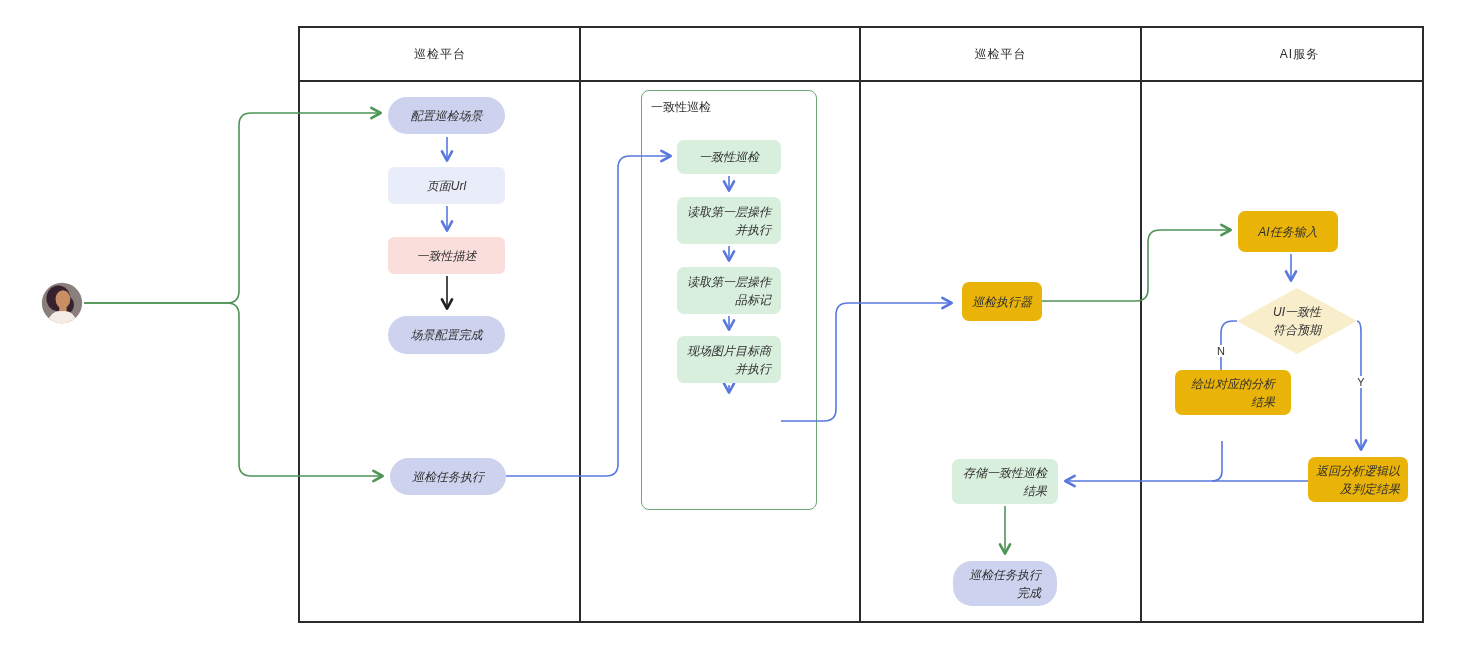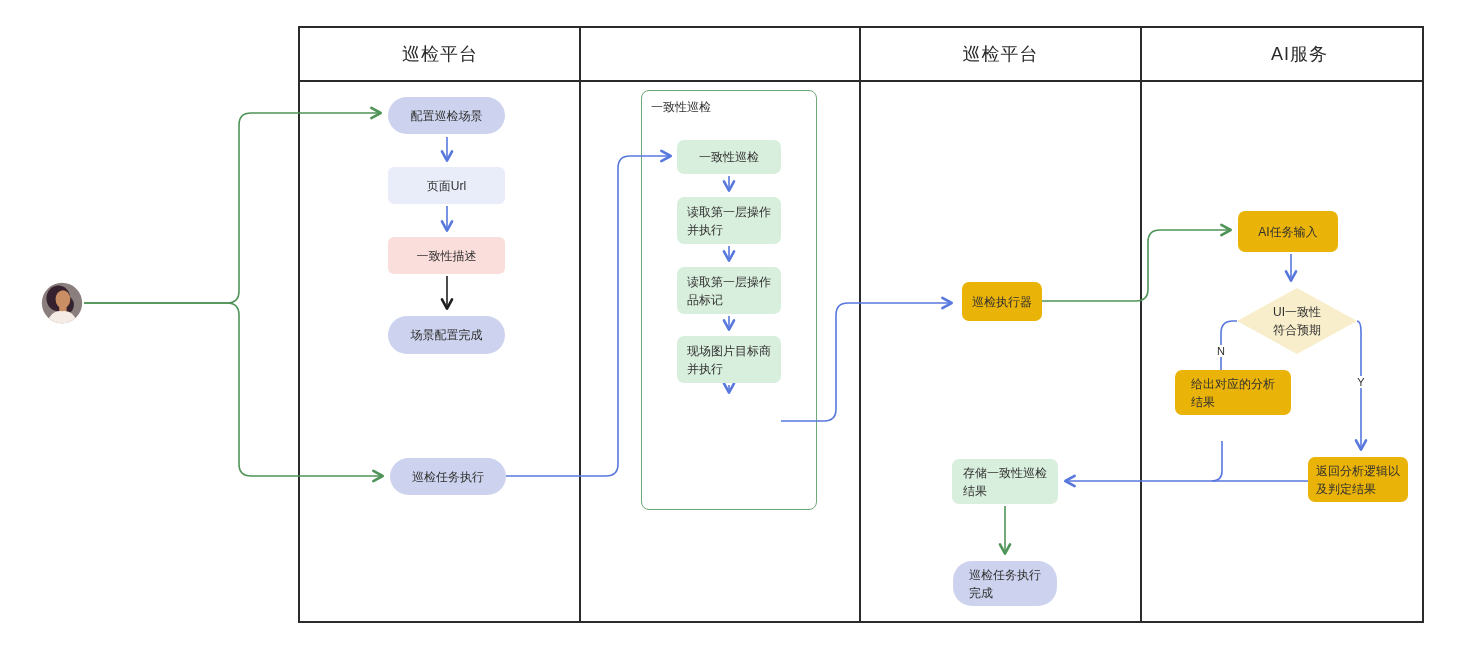--- a/index.html
+++ b/index.html
@@ -8,32 +8,32 @@
     font-family:"Liberation Sans", sans-serif;overflow:hidden;
   }
   .table{
     position:absolute;left:298px;top:26px;width:1126px;height:597px;
     border:2px solid #2b2b2b;box-sizing:border-box;z-index:1;background:#fff;
   }
   .vline{position:absolute;top:0;bottom:0;width:2px;background:#2b2b2b;}
   .hdr-sep{position:absolute;left:0;right:0;top:52px;height:2px;background:#2b2b2b;}
   .hdr-cell{
     position:absolute;top:0;height:52px;display:flex;align-items:center;justify-content:center;
-    font-size:18px;color:#2b2b2b;letter-spacing:1px;
+    font-size:12px;color:#2b2b2b;letter-spacing:1px;
   }
   .group-box{
     position:absolute;left:641px;top:90px;width:176px;height:420px;
     border:1.4px solid #6fa877;border-radius:8px;box-sizing:border-box;z-index:2;background:transparent;
   }
   .group-label{position:absolute;left:651px;top:99px;font-size:12px;color:#2f2f2f;z-index:3;}
   svg.wires{position:absolute;left:0;top:0;z-index:6;pointer-events:none;}
   .node{
     position:absolute;z-index:10;display:flex;align-items:center;justify-content:center;
-    text-align:left;font-size:12px;color:#303030;line-height:1.5;
-    white-space:pre-line;box-sizing:border-box;padding:12px 4px;
+    text-align:right;font-size:12px;color:#303030;line-height:1.5;
+    white-space:pre-line;box-sizing:border-box;padding:12px 4px;font-style:italic;
   }
   .stadium{background:#cdd3ee;border-radius:19px;}
   .rect-light{background:#e9edfa;border-radius:6px;}
   .rect-pink{background:#f9dedb;border-radius:6px;}
   .rect-green{background:#d9efdd;border-radius:7px;}
   .rect-blue{background:#eab308;border-radius:7px;}
   .diamond{
     background:#f8eecb;border-radius:0;
     clip-path:polygon(50% 0,100% 50%,50% 100%,0 50%);
   }

